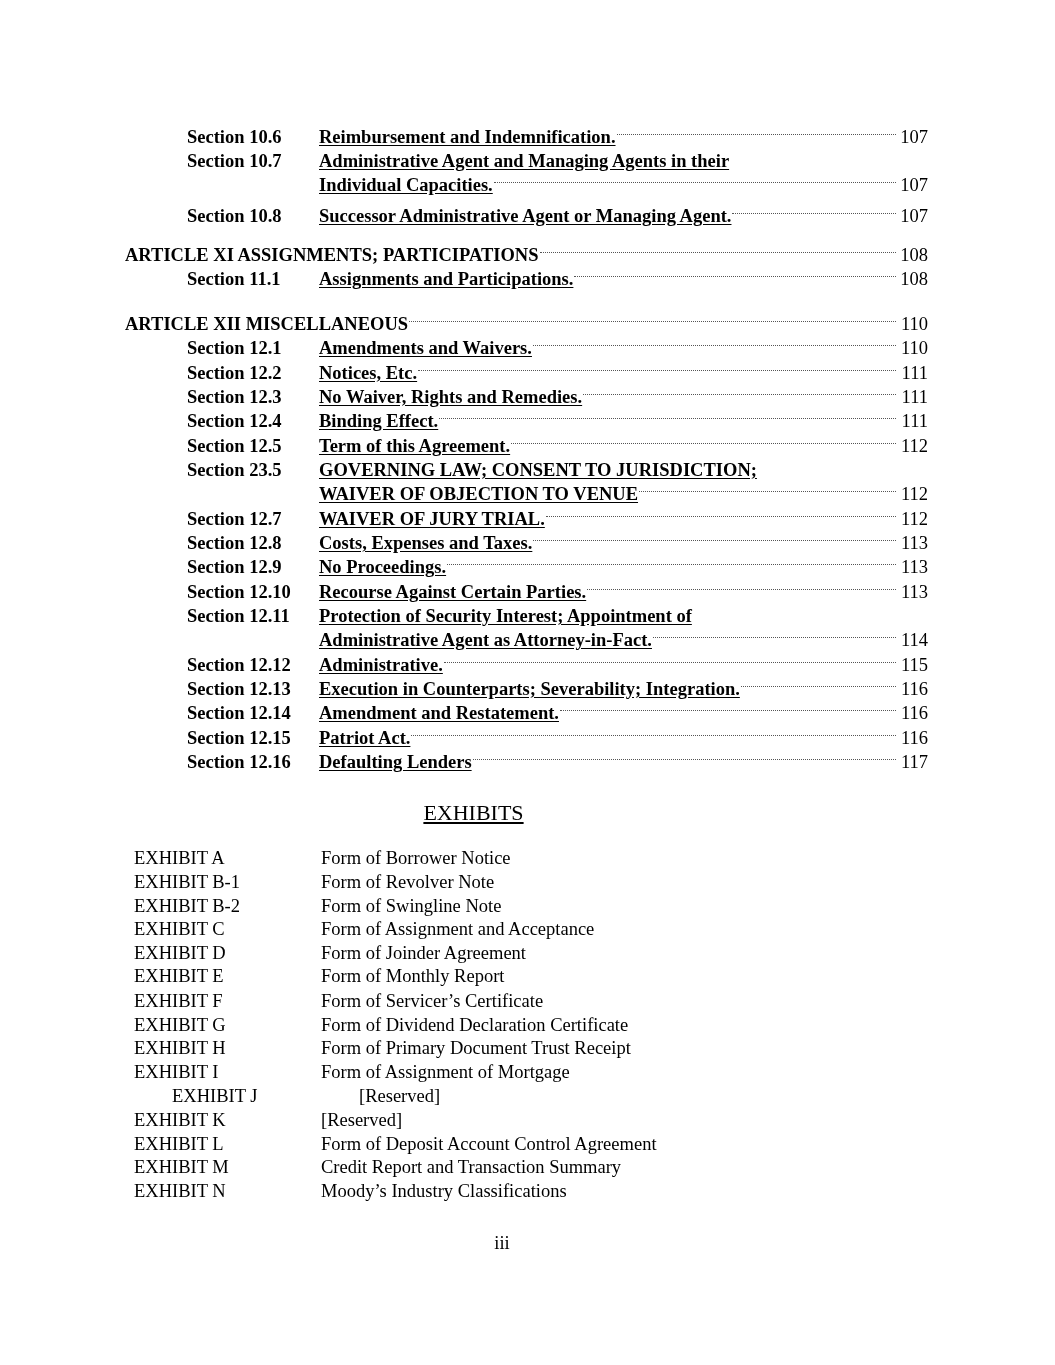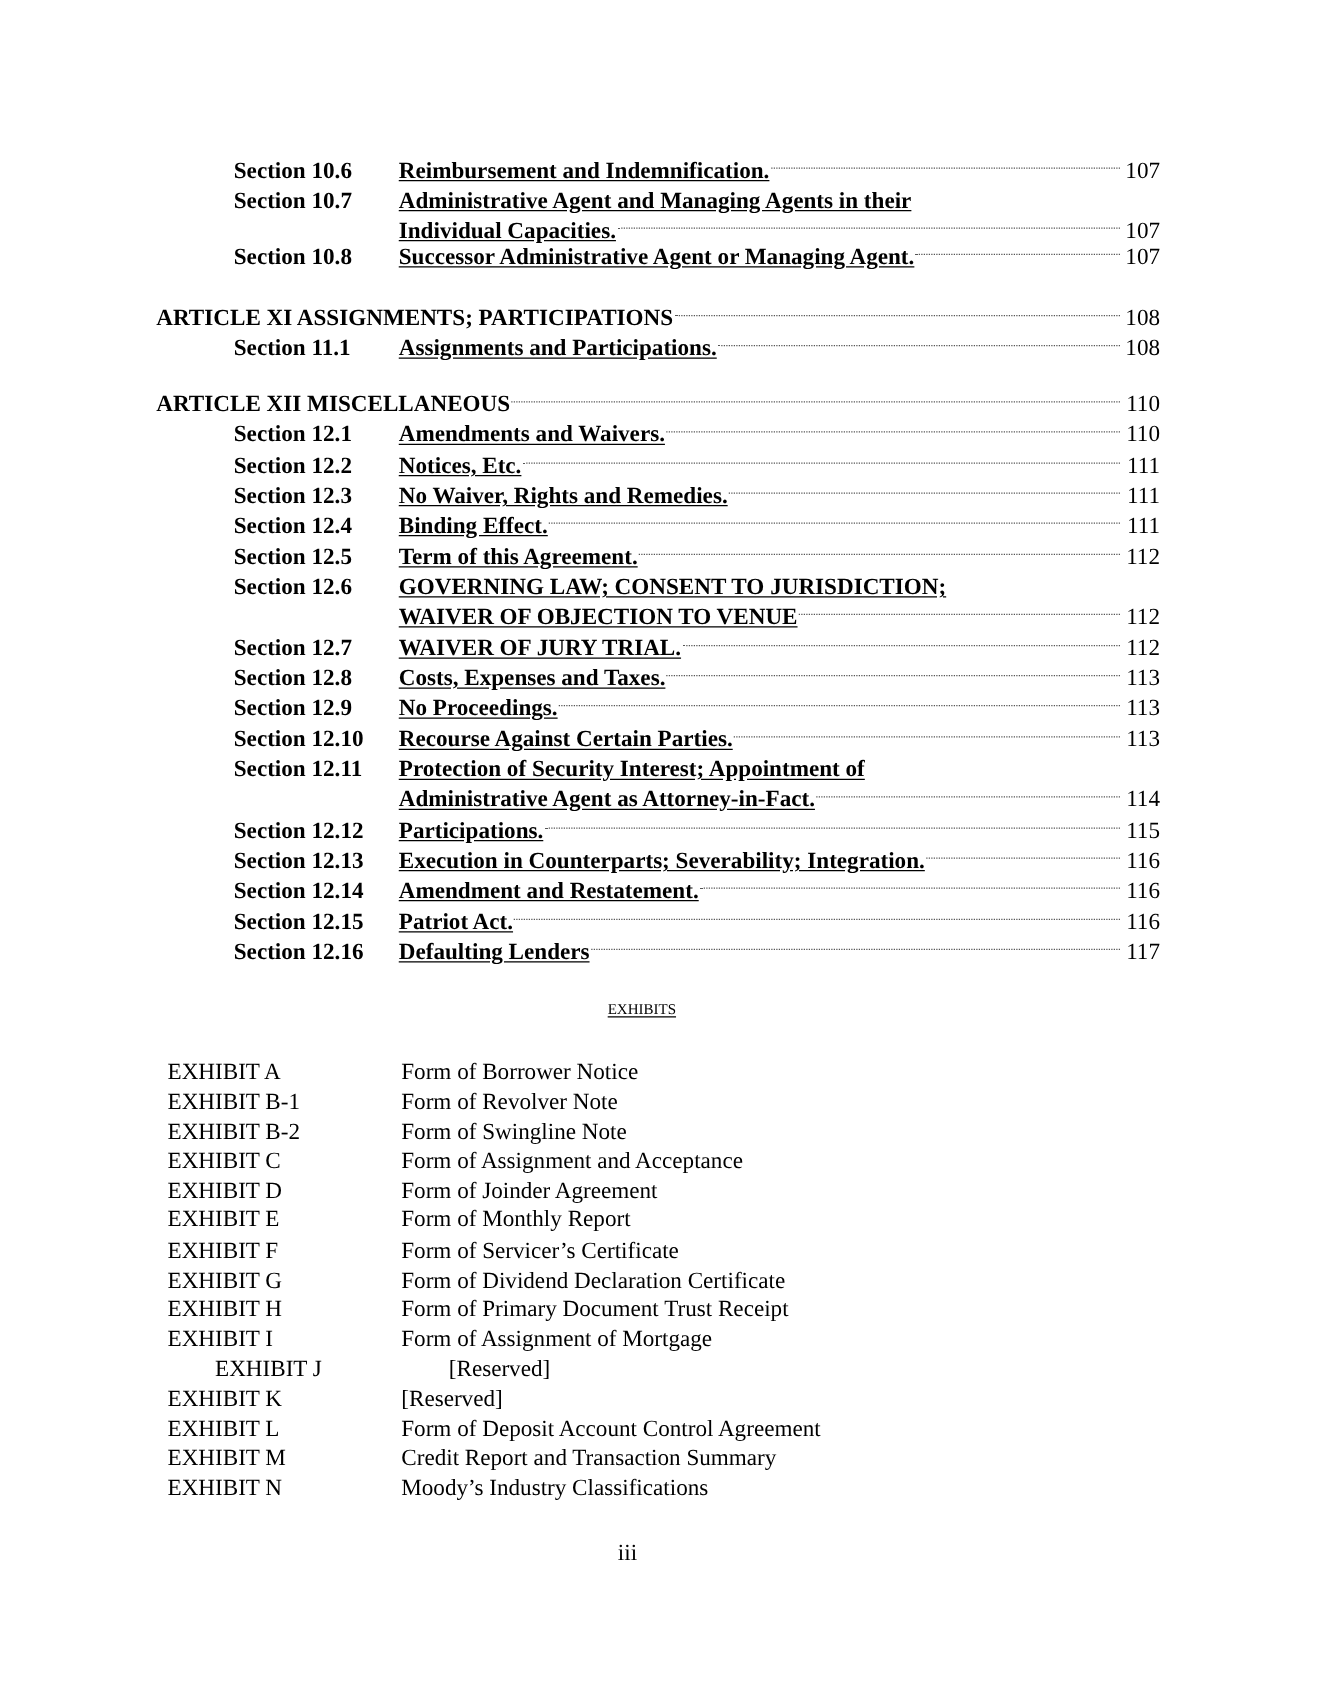--- a/index.html
+++ b/index.html
@@ -21,21 +21,21 @@
     .title { text-decoration: underline; text-underline-offset: 2px; flex: 0 0 auto; }
     .art .title { text-decoration: none; }
     .leader {
       flex: 1 1 auto; border-bottom: 1px dotted #555; margin: 0 1px; height: 1px;
       position: relative; top: -3px;
     }
     .page { flex: 0 0 auto; font-weight: normal; width: 31px; text-align: right; }
     .row { left: 0; right: 0; }
     .exhibits-heading {
       position: absolute; top: 800px; left: 0; width: 947px; text-align: center;
-      font-size: 12px; text-decoration: underline; text-underline-offset: 2px; padding-left: 40px;
+      font-size: 22px; text-decoration: underline; text-underline-offset: 2px;
     }
     .ex-row { position: absolute; left: 0; right: 0; height: 24px; line-height: 24px; font-size: 18.5px; }
     .ex-label { position: absolute; left: 134px; }
     .ex-desc { position: absolute; left: 321px; }
     .page-number { position: absolute; top: 1233px; left: 0; width: 1004px; text-align: center; font-size: 18.5px; }
   </style>
 </head>
 <body>
 
 <div class="toc" id="toc">
@@ -53,21 +53,21 @@
         <span class="title">Administrative Agent and Managing Agents in their </span>
       </span>
     </div>
     <div class="row" style="top: 173px;">
       <span class="entry">
         <span class="title">Individual Capacities.</span>
         <span class="leader"></span>
         <span class="page">107</span>
       </span>
     </div>
-    <div class="row" style="top: 194px; padding-left: 40px;">
+    <div class="row" style="top: 204px; padding-left: 40px;">
       <span class="sec-num">Section 10.8</span>
       <span class="entry">
         <span class="title">Successor Administrative Agent or Managing Agent.</span>
         <span class="leader"></span>
         <span class="page">107</span>
       </span>
     </div>
     <div class="row art" style="top: 243px;">
       <span class="entry">
         <span class="title">ARTICLE XI ASSIGNMENTS; PARTICIPATIONS</span>
@@ -124,21 +124,21 @@
     </div>
     <div class="row" style="top: 434px;">
       <span class="sec-num">Section 12.5</span>
       <span class="entry">
         <span class="title">Term of this Agreement.</span>
         <span class="leader"></span>
         <span class="page">112</span>
       </span>
     </div>
     <div class="row" style="top: 458px;">
-      <span class="sec-num">Section 12.6</span>
+      <span class="sec-num">Section 23.5</span>
       <span class="entry">
         <span class="title">GOVERNING LAW; CONSENT TO JURISDICTION; </span>
       </span>
     </div>
     <div class="row" style="top: 482px;">
       <span class="entry">
         <span class="title">WAIVER OF OBJECTION TO VENUE</span>
         <span class="leader"></span>
         <span class="page">112</span>
       </span>
@@ -184,21 +184,21 @@
     <div class="row" style="top: 628px;">
       <span class="entry">
         <span class="title">Administrative Agent as Attorney-in-Fact.</span>
         <span class="leader"></span>
         <span class="page">114</span>
       </span>
     </div>
     <div class="row" style="top: 653px;">
       <span class="sec-num">Section 12.12</span>
       <span class="entry">
-        <span class="title">Participations.</span>
+        <span class="title">Administrative.</span>
         <span class="leader"></span>
         <span class="page">115</span>
       </span>
     </div>
     <div class="row" style="top: 677px;">
       <span class="sec-num">Section 12.13</span>
       <span class="entry">
         <span class="title">Execution in Counterparts; Severability; Integration.</span>
         <span class="leader"></span>
         <span class="page">116</span>

